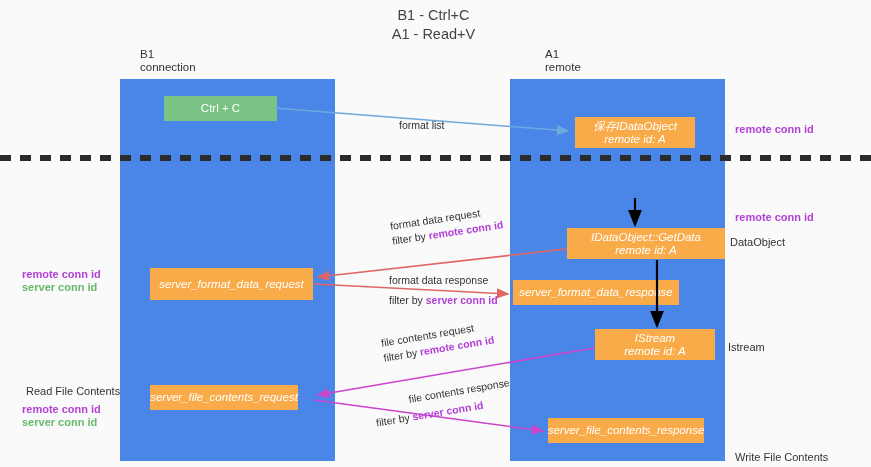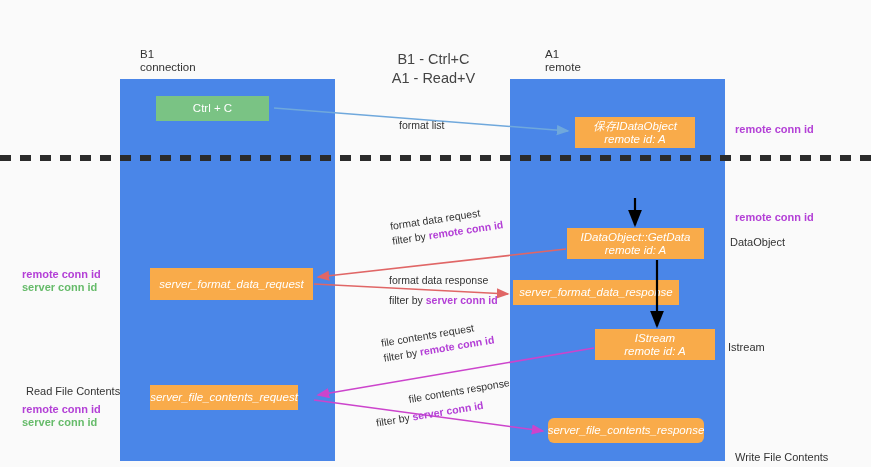--- a/index.html
+++ b/index.html
@@ -6,21 +6,21 @@
   body{font-family:"Liberation Sans","DejaVu Sans",sans-serif;}
   #stage{position:relative;width:871px;height:467px;background:#fafafa;overflow:hidden;}
   .lane{position:absolute;background:#4a86e8;}
   .lane-title{position:absolute;font-size:11.5px;color:#333;line-height:13px;}
   .node{position:absolute;box-sizing:border-box;display:flex;flex-direction:column;
         align-items:center;justify-content:center;color:#ffffff;font-size:11.5px;
         line-height:13px;text-align:center;}
   .green{background:#7ac384;}
   .orange{background:#f9ab4a;font-style:italic;}
   .title{position:absolute;left:0;right:4px;top:6px;text-align:center;font-size:14.5px;
-         color:#444;line-height:19px;margin-top:44px;}
+         color:#444;line-height:19px;}
   .sidelabel{position:absolute;font-size:11px;color:#333;line-height:13px;white-space:nowrap;}
   .purple{color:#b33fd6;font-weight:bold;}
   .green-t{color:#66bb6a;font-weight:bold;}
   .arrowlabel{position:absolute;font-size:10.5px;color:#333;line-height:15px;white-space:nowrap;}
   .dashline{position:absolute;left:0;top:155px;width:871px;height:6px;
      background-image:repeating-linear-gradient(to right,#2b2b2b 0 11px,transparent 11px 20px);}
   svg.overlay{position:absolute;left:0;top:0;width:871px;height:467px;pointer-events:none;}
   .rot-a{transform:rotate(-8.5deg);transform-origin:left top;}
   .rot-b{transform:rotate(-9.5deg);transform-origin:left top;}
 </style>
@@ -41,31 +41,31 @@
   <div class="lane-title" style="left:545px;top:48px;width:155px;">
     <div>A1</div>
     <div>remote</div>
   </div>
 
   <div class="lane" style="left:120px;top:79px;width:215px;height:382px;"></div>
   <div class="lane" style="left:510px;top:79px;width:215px;height:382px;"></div>
 
   <div class="dashline"></div>
 
-  <div class="node green" style="left:156px;top:96px;width:113px;height:25px;">
+  <div class="node green" style="left:164px;top:96px;width:113px;height:25px;">
     <span>Ctrl + C</span>
   </div>
 
   <div class="node orange" style="left:575px;top:117px;width:120px;height:31px;">
     <span>保存IDataObject</span>
     <span>remote id: A</span>
   </div>
 
 
-  <div class="node orange" style="left:567px;top:228px;width:137px;height:31px;">
+  <div class="node orange" style="left:567px;top:228px;width:158px;height:31px;">
     <span>IDataObject::GetData</span>
     <span>remote id: A</span>
   </div>
 
   <div class="node orange" style="left:150px;top:268px;width:163px;height:32px;">
     <span>server_format_data_request</span>
   </div>
 
   <div class="node orange" style="left:513px;top:280px;width:166px;height:25px;">
     <span>server_format_data_response</span>
@@ -73,21 +73,21 @@
 
   <div class="node orange" style="left:595px;top:329px;width:120px;height:31px;">
     <span>IStream</span>
     <span>remote id: A</span>
   </div>
 
   <div class="node orange" style="left:150px;top:385px;width:148px;height:25px;">
     <span>server_file_contents_request</span>
   </div>
 
-  <div class="node orange" style="left:548px;top:418px;width:156px;height:25px;border-radius:6px;">
+  <div class="node orange" style="left:548px;top:418px;width:156px;height:25px;">
     <span>server_file_contents_response</span>
   </div>
 
   <svg class="overlay">
     <defs>
       <marker id="ah-blue" markerWidth="9" markerHeight="9" refX="7" refY="3.2" orient="auto">
         <path d="M0,0 L8,3.2 L0,6.4 z" fill="#6fa8dc"></path>
       </marker>
       <marker id="ah-black" markerWidth="9" markerHeight="9" refX="7" refY="3.2" orient="auto">
         <path d="M0,0 L8,3.2 L0,6.4 z" fill="#000000"></path>

